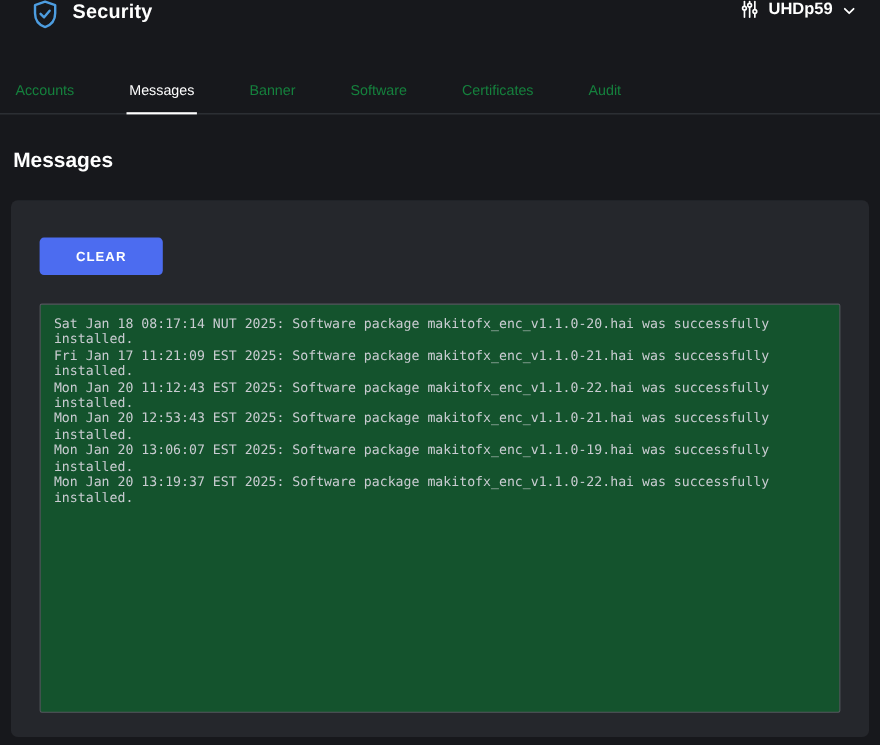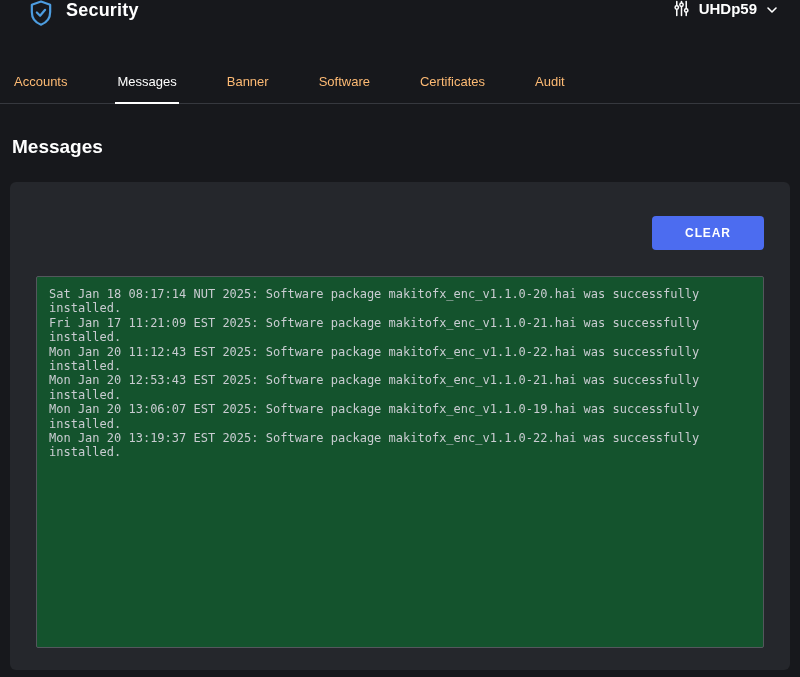--- a/index.html
+++ b/index.html
@@ -34,21 +34,21 @@
   
   .tabbar {
     display: flex;
     align-items: flex-end;
     gap: 46px;
     padding: 10px 0 0 12px;
     border-bottom: 1px solid #36383e;
   }
   .tab {
     font-size: 13px;
-    color: #fdba74;
+    color: #15803d;
     padding: 6px 2px 13px 2px;
     cursor: pointer;
     border-bottom: 2px solid transparent;
     margin-bottom: -1px;
   }
   .tab.active {
     color: #ffffff;
     border-bottom: 2px solid #ffffff;
   }
 
@@ -62,21 +62,20 @@
   
   .card {
     margin: 24px 10px 0 10px;
     background: #25272c;
     border-radius: 6px;
     height: 488px;
     padding: 34px 26px 26px 26px;
   }
   .card-toolbar {
     display: flex;
-    justify-content: flex-end;
   }
   .clear-button {
     background: #4c6cf0;
     color: #ffffff;
     border: none;
     border-radius: 4px;
     font-family: "Liberation Sans", sans-serif;
     font-size: 12px;
     font-weight: bold;
     letter-spacing: 0.9px;

